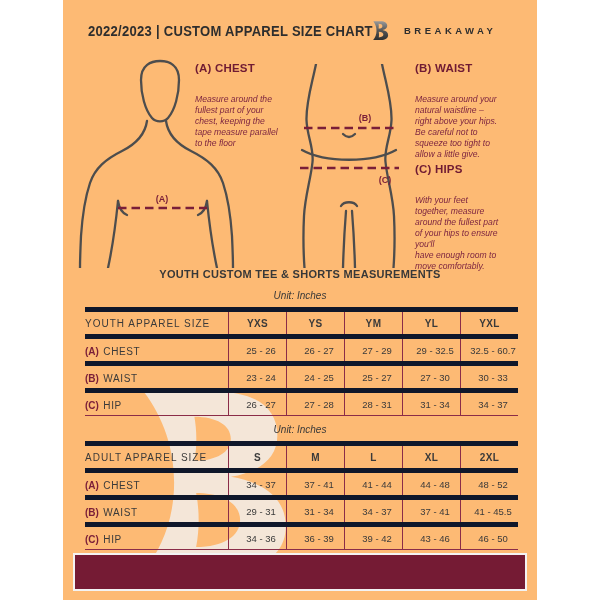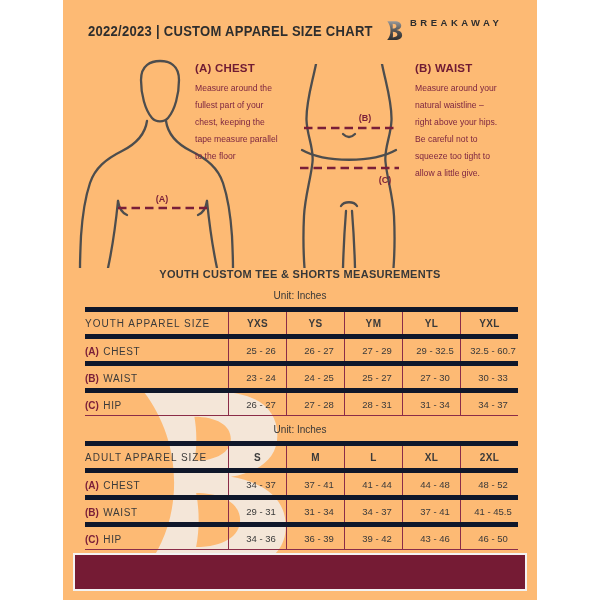--- a/index.html
+++ b/index.html
@@ -11,36 +11,36 @@
   .page{
     position:absolute;left:63px;top:0;width:474px;height:600px;
     background:#fdba74;overflow:hidden;
   }
   
   .header-title{
     position:absolute;left:25px;top:23px;
     font-size:14px;font-weight:bold;color:#2e2e2e;letter-spacing:.3px;
     transform:scaleX(.93);transform-origin:left top;white-space:nowrap;
   }
-  .brand{position:absolute;left:318px;top:17px;display:flex;}
+  .brand{position:absolute;left:304px;top:17px;display:flex;align-items:center;gap:8px;}
   .brand-name{font-size:9.5px;font-weight:bold;letter-spacing:3.5px;color:#2e2e2e;margin-left:7px;}
   
   .fig-svg{position:absolute;}
   .fig-block{position:absolute;}
   .fig-heading{font-size:11.5px;font-weight:bold;color:#701b33;letter-spacing:.2px;}
   .fig-desc{
-    margin-top:6px;font-size:8.6px;color:#7d2540;
-    line-height:17px;white-space:pre-line;
+    margin-top:20px;font-size:8.6px;font-style:italic;color:#7d2540;
+    line-height:11px;white-space:pre-line;
   }
   .outline{fill:none;stroke:#4d4d4d;stroke-width:2.3;stroke-linecap:round;}
   .dash{fill:none;stroke:#7a1e38;stroke-width:2.6;stroke-dasharray:8.5 5;}
   .marker{font-size:9px;font-weight:bold;fill:#7a1e38;font-family:"Liberation Sans",sans-serif;}
   
   .tbl-title{position:absolute;width:474px;text-align:center;font-size:11px;font-weight:bold;color:#383838;letter-spacing:.3px;}
-  .tbl-unit{position:absolute;width:474px;text-align:center;font-size:10px;color:#383838;}
+  .tbl-unit{position:absolute;width:474px;text-align:center;font-size:10px;font-style:italic;color:#383838;}
   table.size-table{position:absolute;left:22px;width:430px;border-collapse:collapse;table-layout:fixed;}
   .size-table th,.size-table td{
     height:22px;padding:0;border-top:5px solid #0f172a;border-bottom:1px solid #8b2c48;
     color:#3a3a3a;font-weight:normal;
   }
   .col-label{width:143px;text-align:left;padding-left:13px;}
   .col-size{width:57px;text-align:center;border-left:1px solid #8b2c48;}
   th.col-label{font-size:10px;letter-spacing:1px;}
   th.col-size{font-size:10px;font-weight:bold;letter-spacing:.4px;}
   td.col-label .pfx{color:#7a1e38;font-weight:bold;font-size:10px;}
@@ -111,20 +111,30 @@
   </div>
   <div class="fig-block" style="left:352px;top:62px;width:120px;">
     <div class="fig-heading">(B) WAIST</div>
     <div class="fig-desc">Measure around your
 natural waistline –
 right above your hips.
 Be careful not to
 squeeze too tight to
 allow a little give.</div>
   </div>
+  <div class="fig-block" style="left:352px;top:163px;width:124px;">
+    <div class="fig-heading">(C) HIPS</div>
+    <div class="fig-desc">With your feet
+together, measure
+around the fullest part
+of your hips to ensure
+you'll
+have enough room to
+move comfortably.</div>
+  </div>
 
   <svg class="watermark" width="215" height="220" viewBox="0 0 25 26">
     <path fill="#f2f2f2" fill-rule="evenodd" d="M1,3 H15.5 C20.5,3 23,5 23,8.2 C23,10.8 21,12.5 17.5,13.1 C21.8,13.8 24,15.9 24,19 C24,22.4 20.8,24.5 15.8,24.5 H7 C9.5,21.5 10.8,17.8 10.8,13.8 C10.8,9.8 9.6,6.2 7.2,3 Z
              M13.2,6 C15.8,6 17.5,7 17.5,8.6 C17.5,10.2 15.8,11.2 13.2,11.2 C13.5,9.5 13.5,7.8 13.2,6 Z
              M13.4,15 C16.6,15 18.6,16.3 18.6,18.2 C18.6,20.1 16.6,21.4 13.4,21.4 C13.8,19.3 13.8,17.1 13.4,15 Z"></path>
   </svg>
 
   <div class="tbl-title" style="top:268px;">YOUTH CUSTOM TEE &amp; SHORTS MEASUREMENTS</div>
   <div class="tbl-unit" style="top:290px;">Unit: Inches</div>
   <table class="size-table" style="top:307px;">

